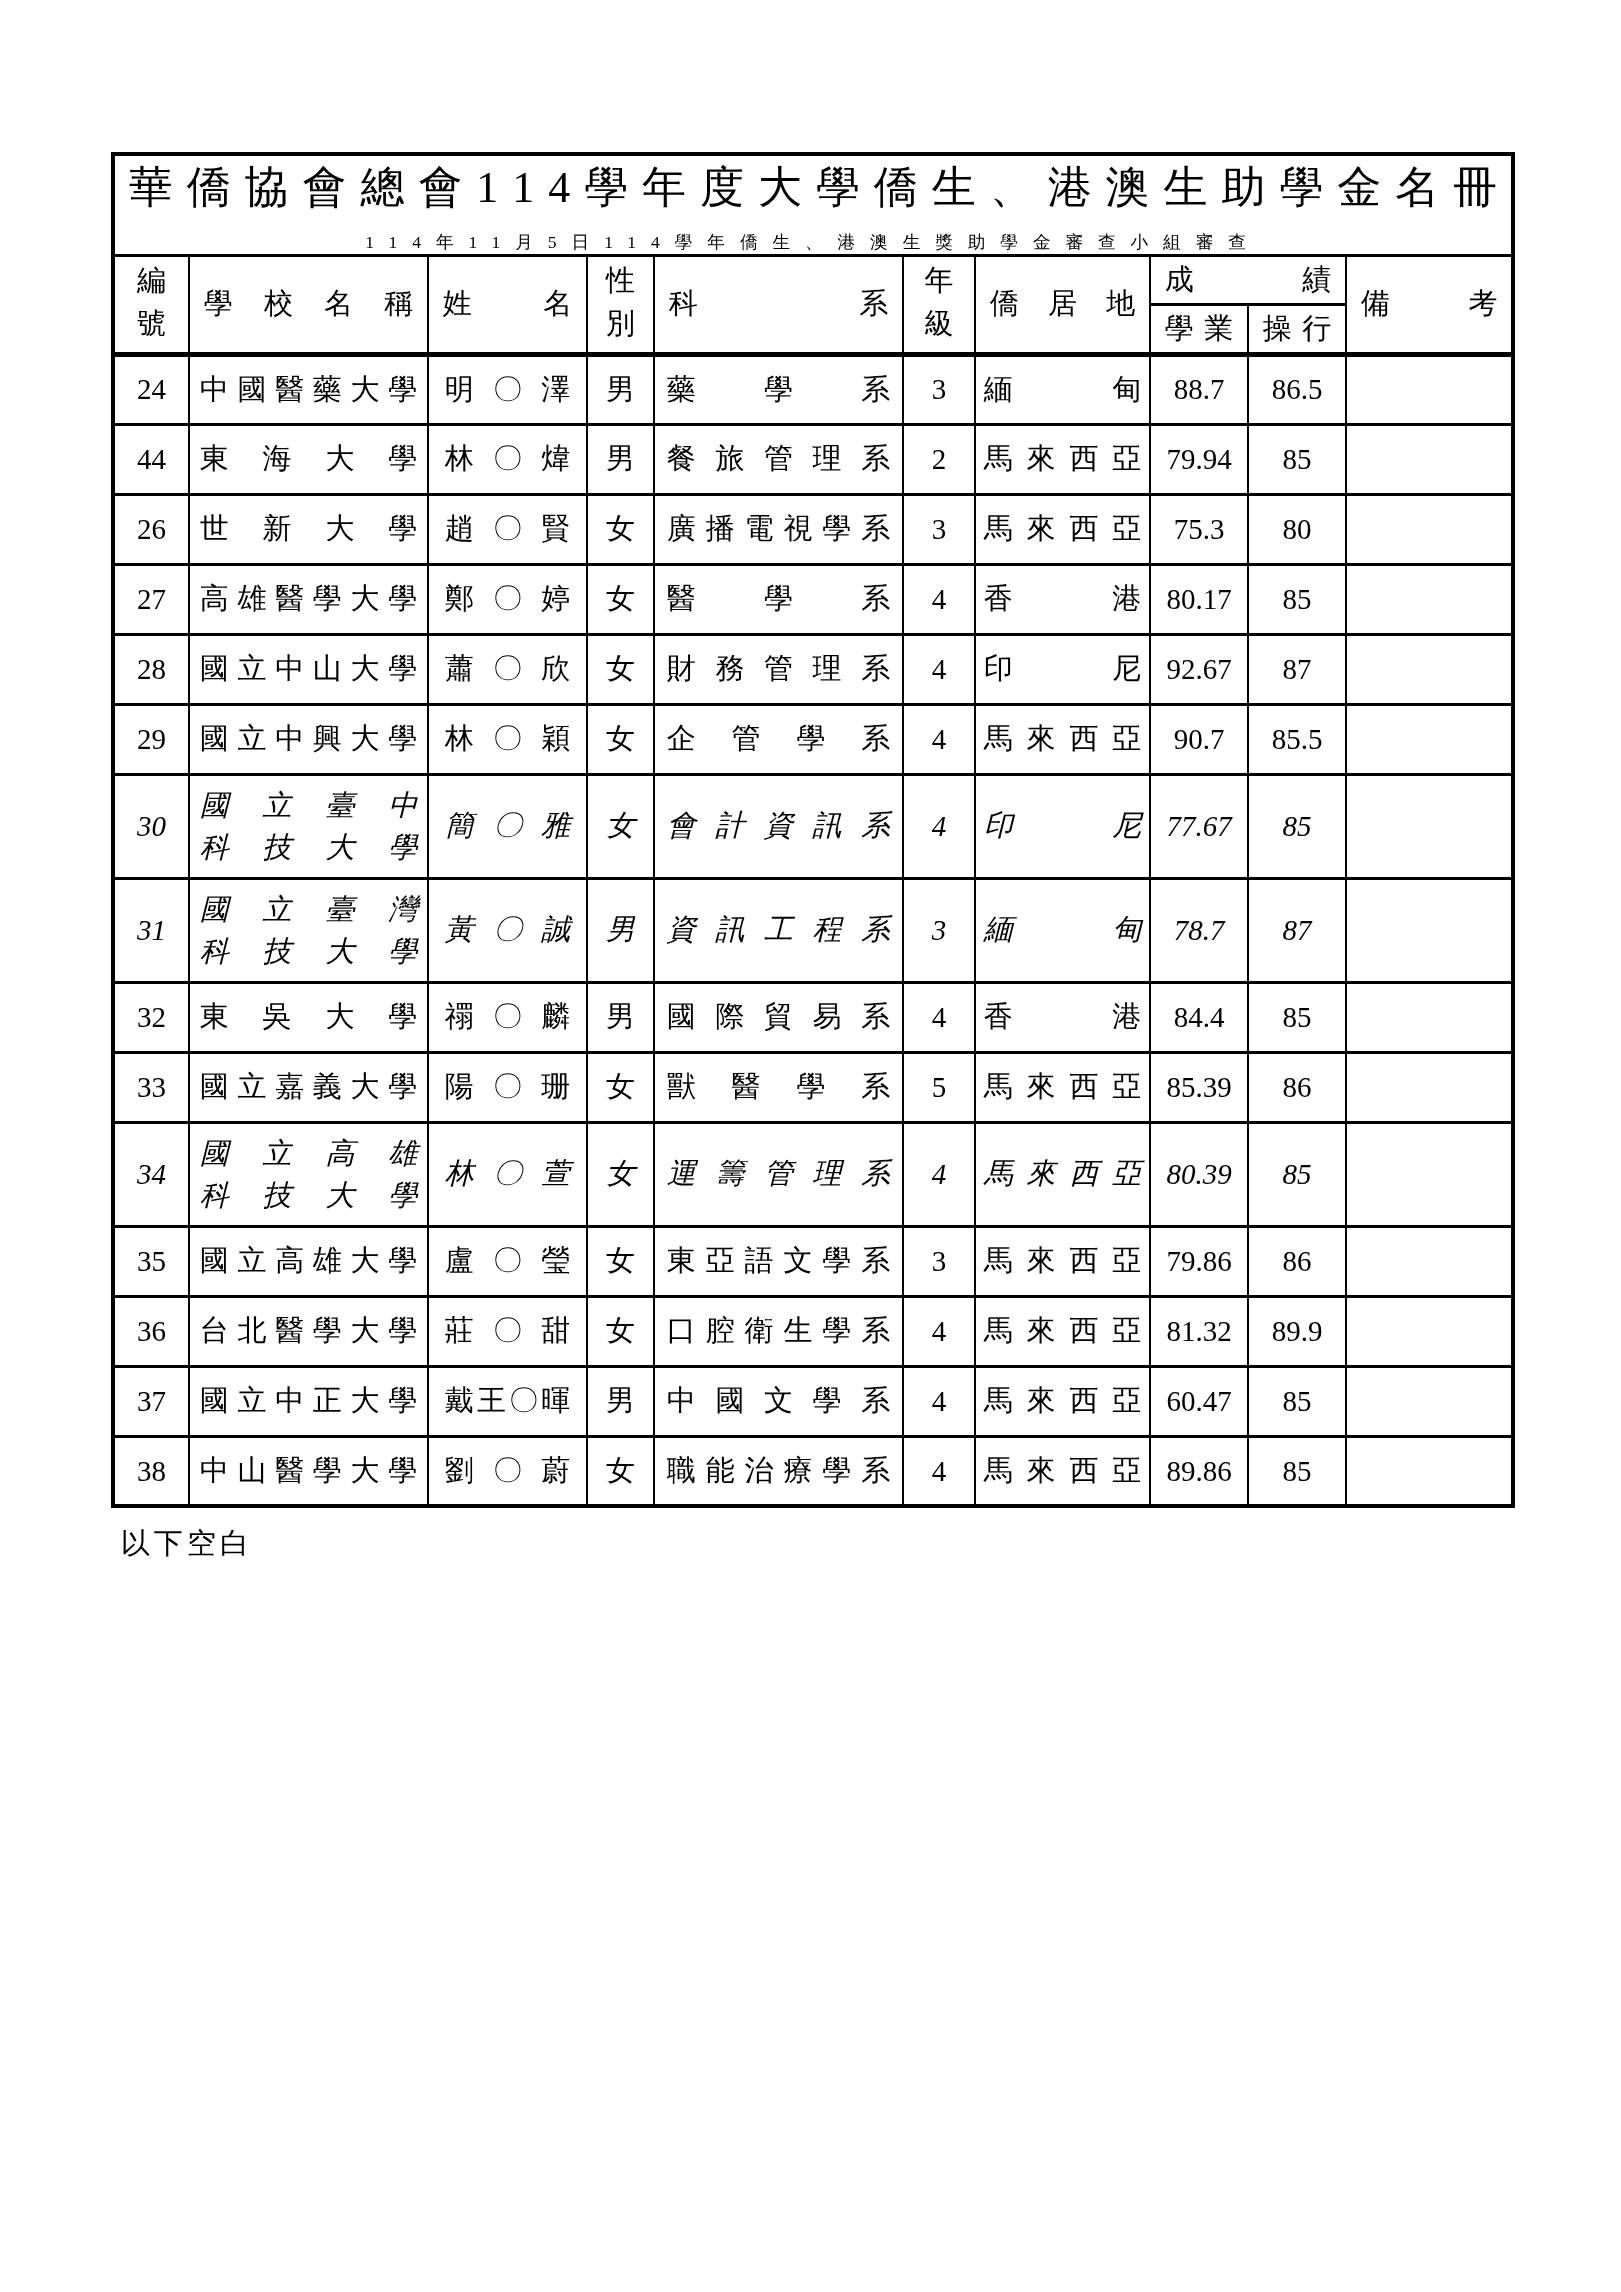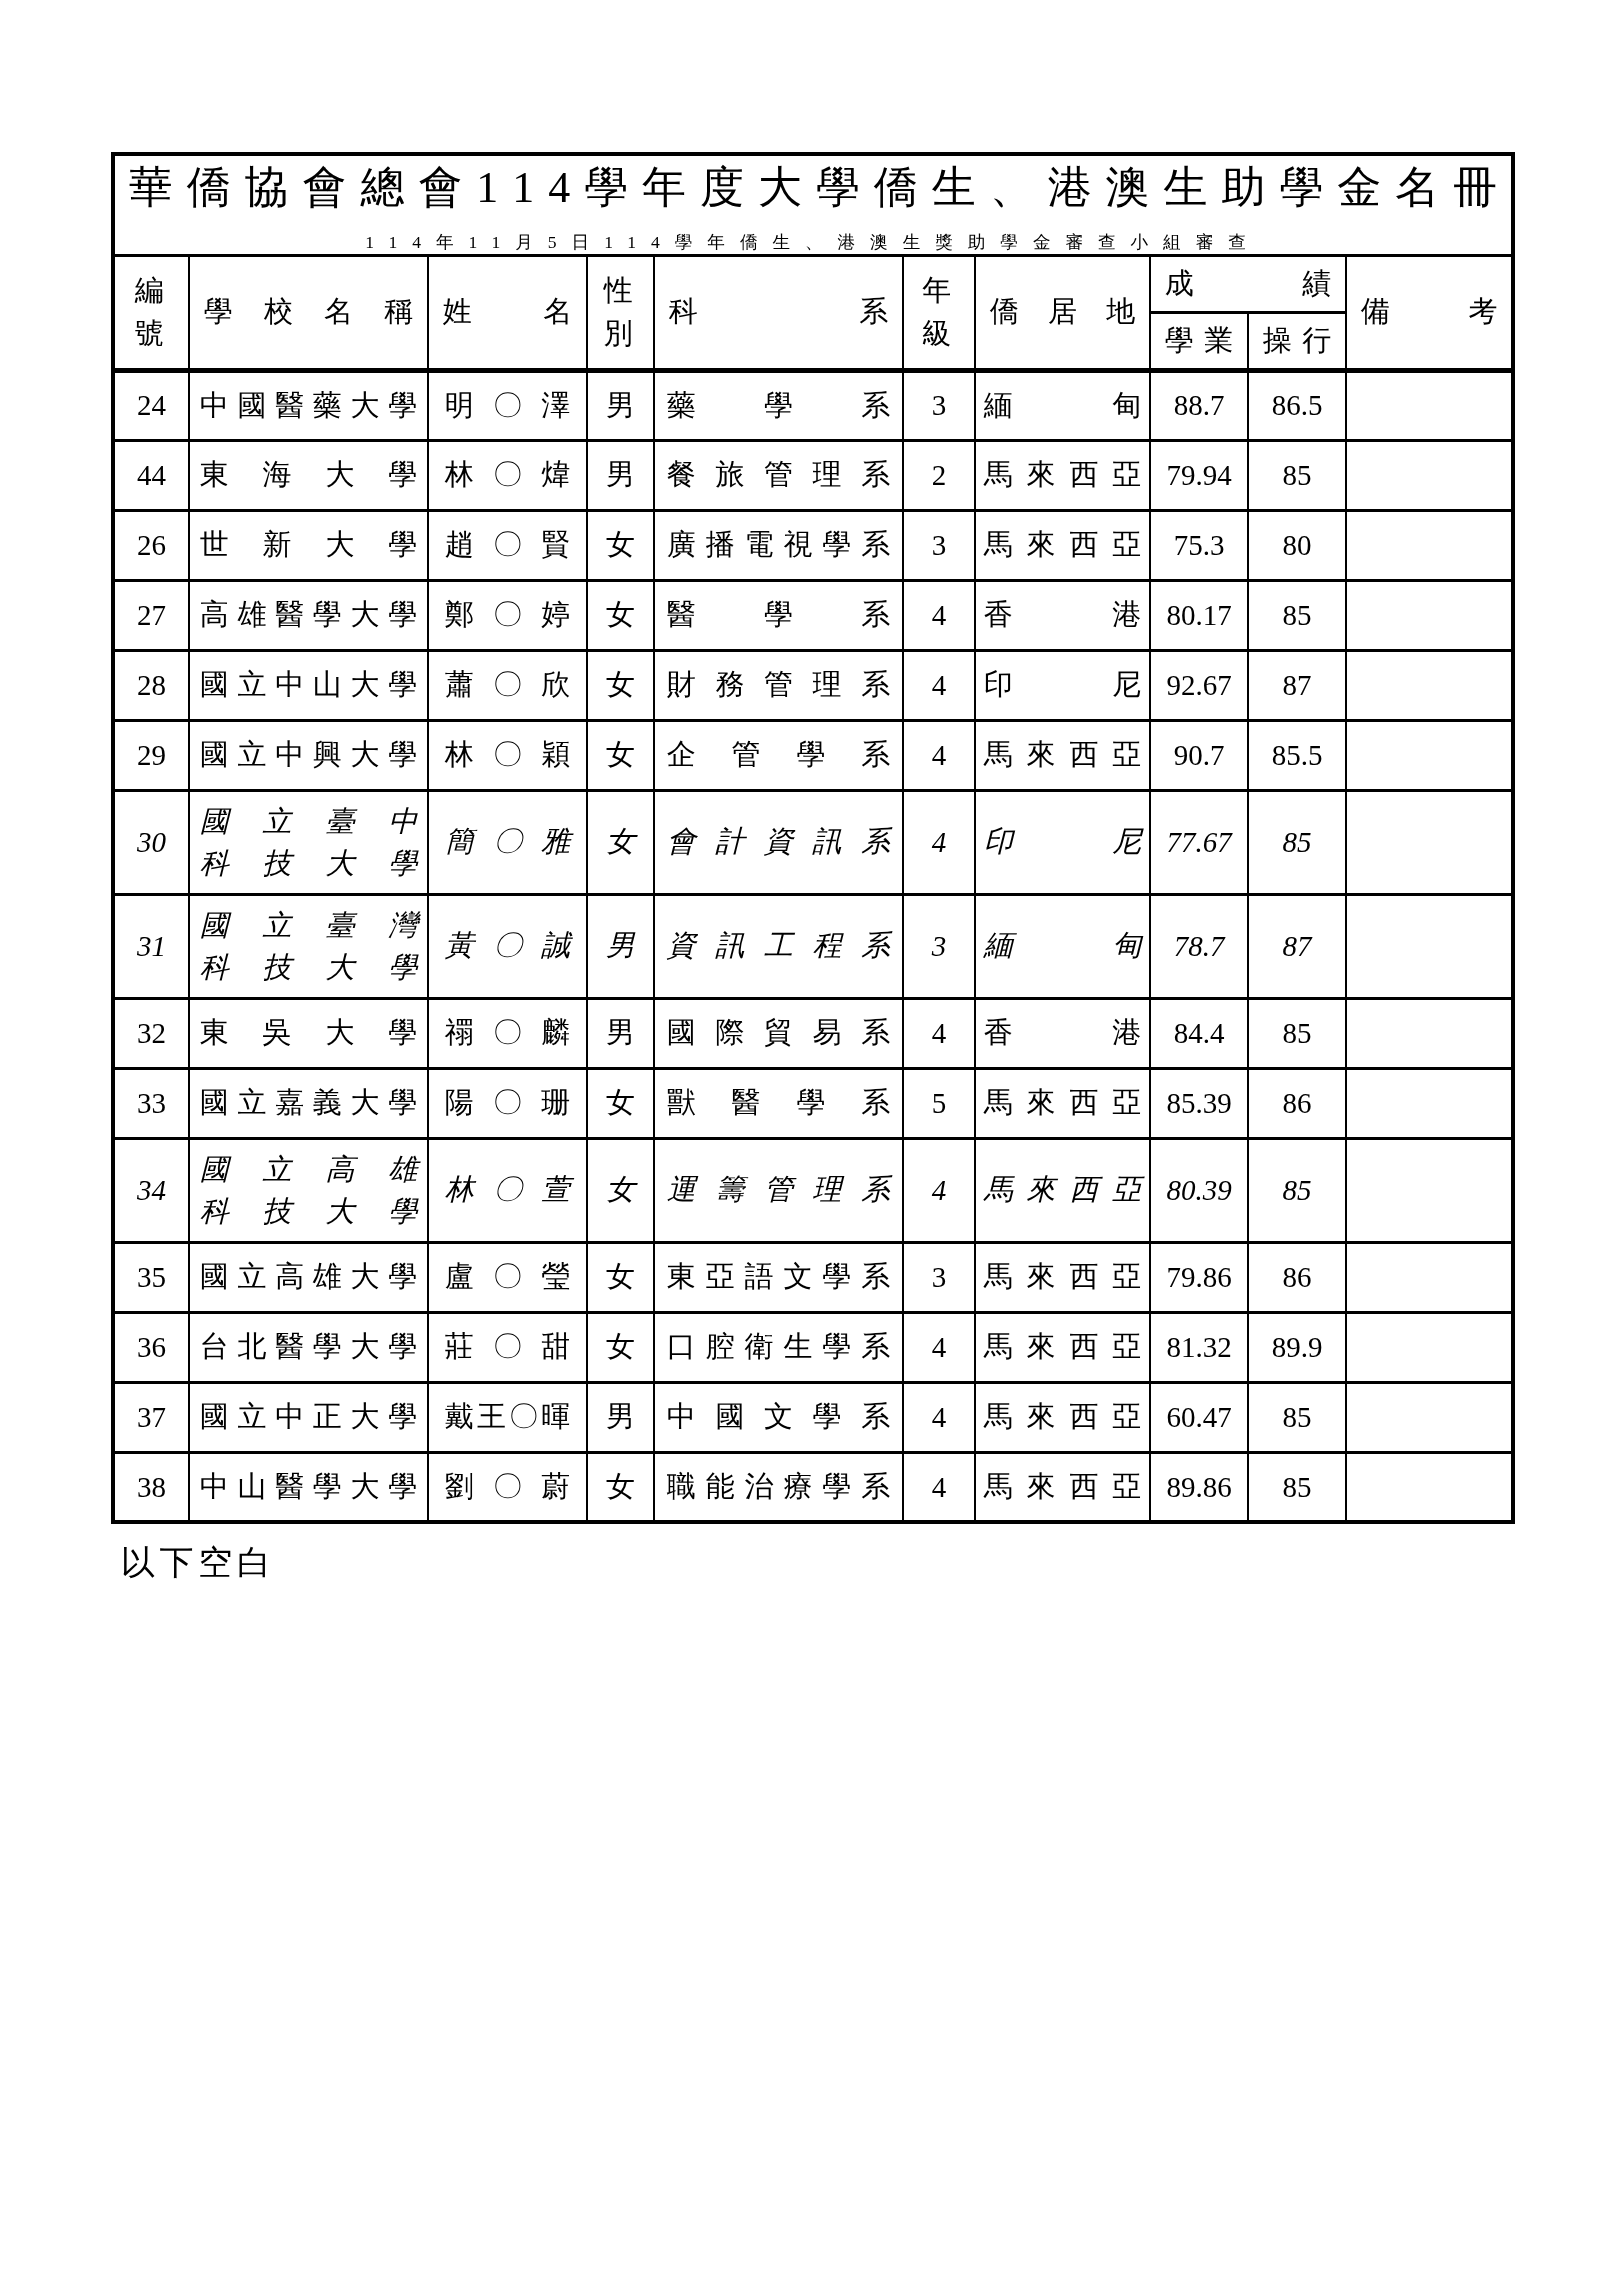--- a/index.html
+++ b/index.html
@@ -34,39 +34,39 @@
   .title-inner { display:flex; flex-direction:column; height:100%; justify-content:space-between; }
   .title { font-size:44px; line-height:1.2; white-space:nowrap; }
   .subtitle {
     font-size:17.6px; text-align:center; letter-spacing:0.85em;
     line-height:1.1; white-space:nowrap;
   }
 
   
   tr.head th { height:44px; border-bottom-width:5.9px; }
   tr.head th.score-group { border-bottom-width:2.9px; }
-  .vwrap { width:1.15em; margin:12px auto; line-height:1.5; text-align:left; }
+  .vwrap { width:1.15em; margin:4px auto; line-height:1.5; text-align:center;font-family:Liberation Mono, monospace; }
 
   
   .dist { display:flex; justify-content:space-between; align-items:center; width:auto; }
   tr.head .dist { padding:0 13.7px; }
   .dist.school { padding:0 9.8px; }
   .dist.name   { padding:0 15.7px; }
   .dist.dept   { padding:0 11.8px; }
   .dist.origin { padding:0 7.8px;  }
   .dist.line   { line-height:1.45; }
 
   .num { text-align:center; }
 
   #rows tr { height:70px; }
   #rows tr.tall { height:104px;font-style:italic; }
 
   .footer-note {
     margin:15.7px 0 0 9.8px;
-    font-size:34px;
+    font-size:29px;
     letter-spacing:0.14em;
   }
 </style>
 </head>
 <body>
 
 <div class="doc">
   <table class="roster">
     <colgroup>
       <col style="width:76px">

